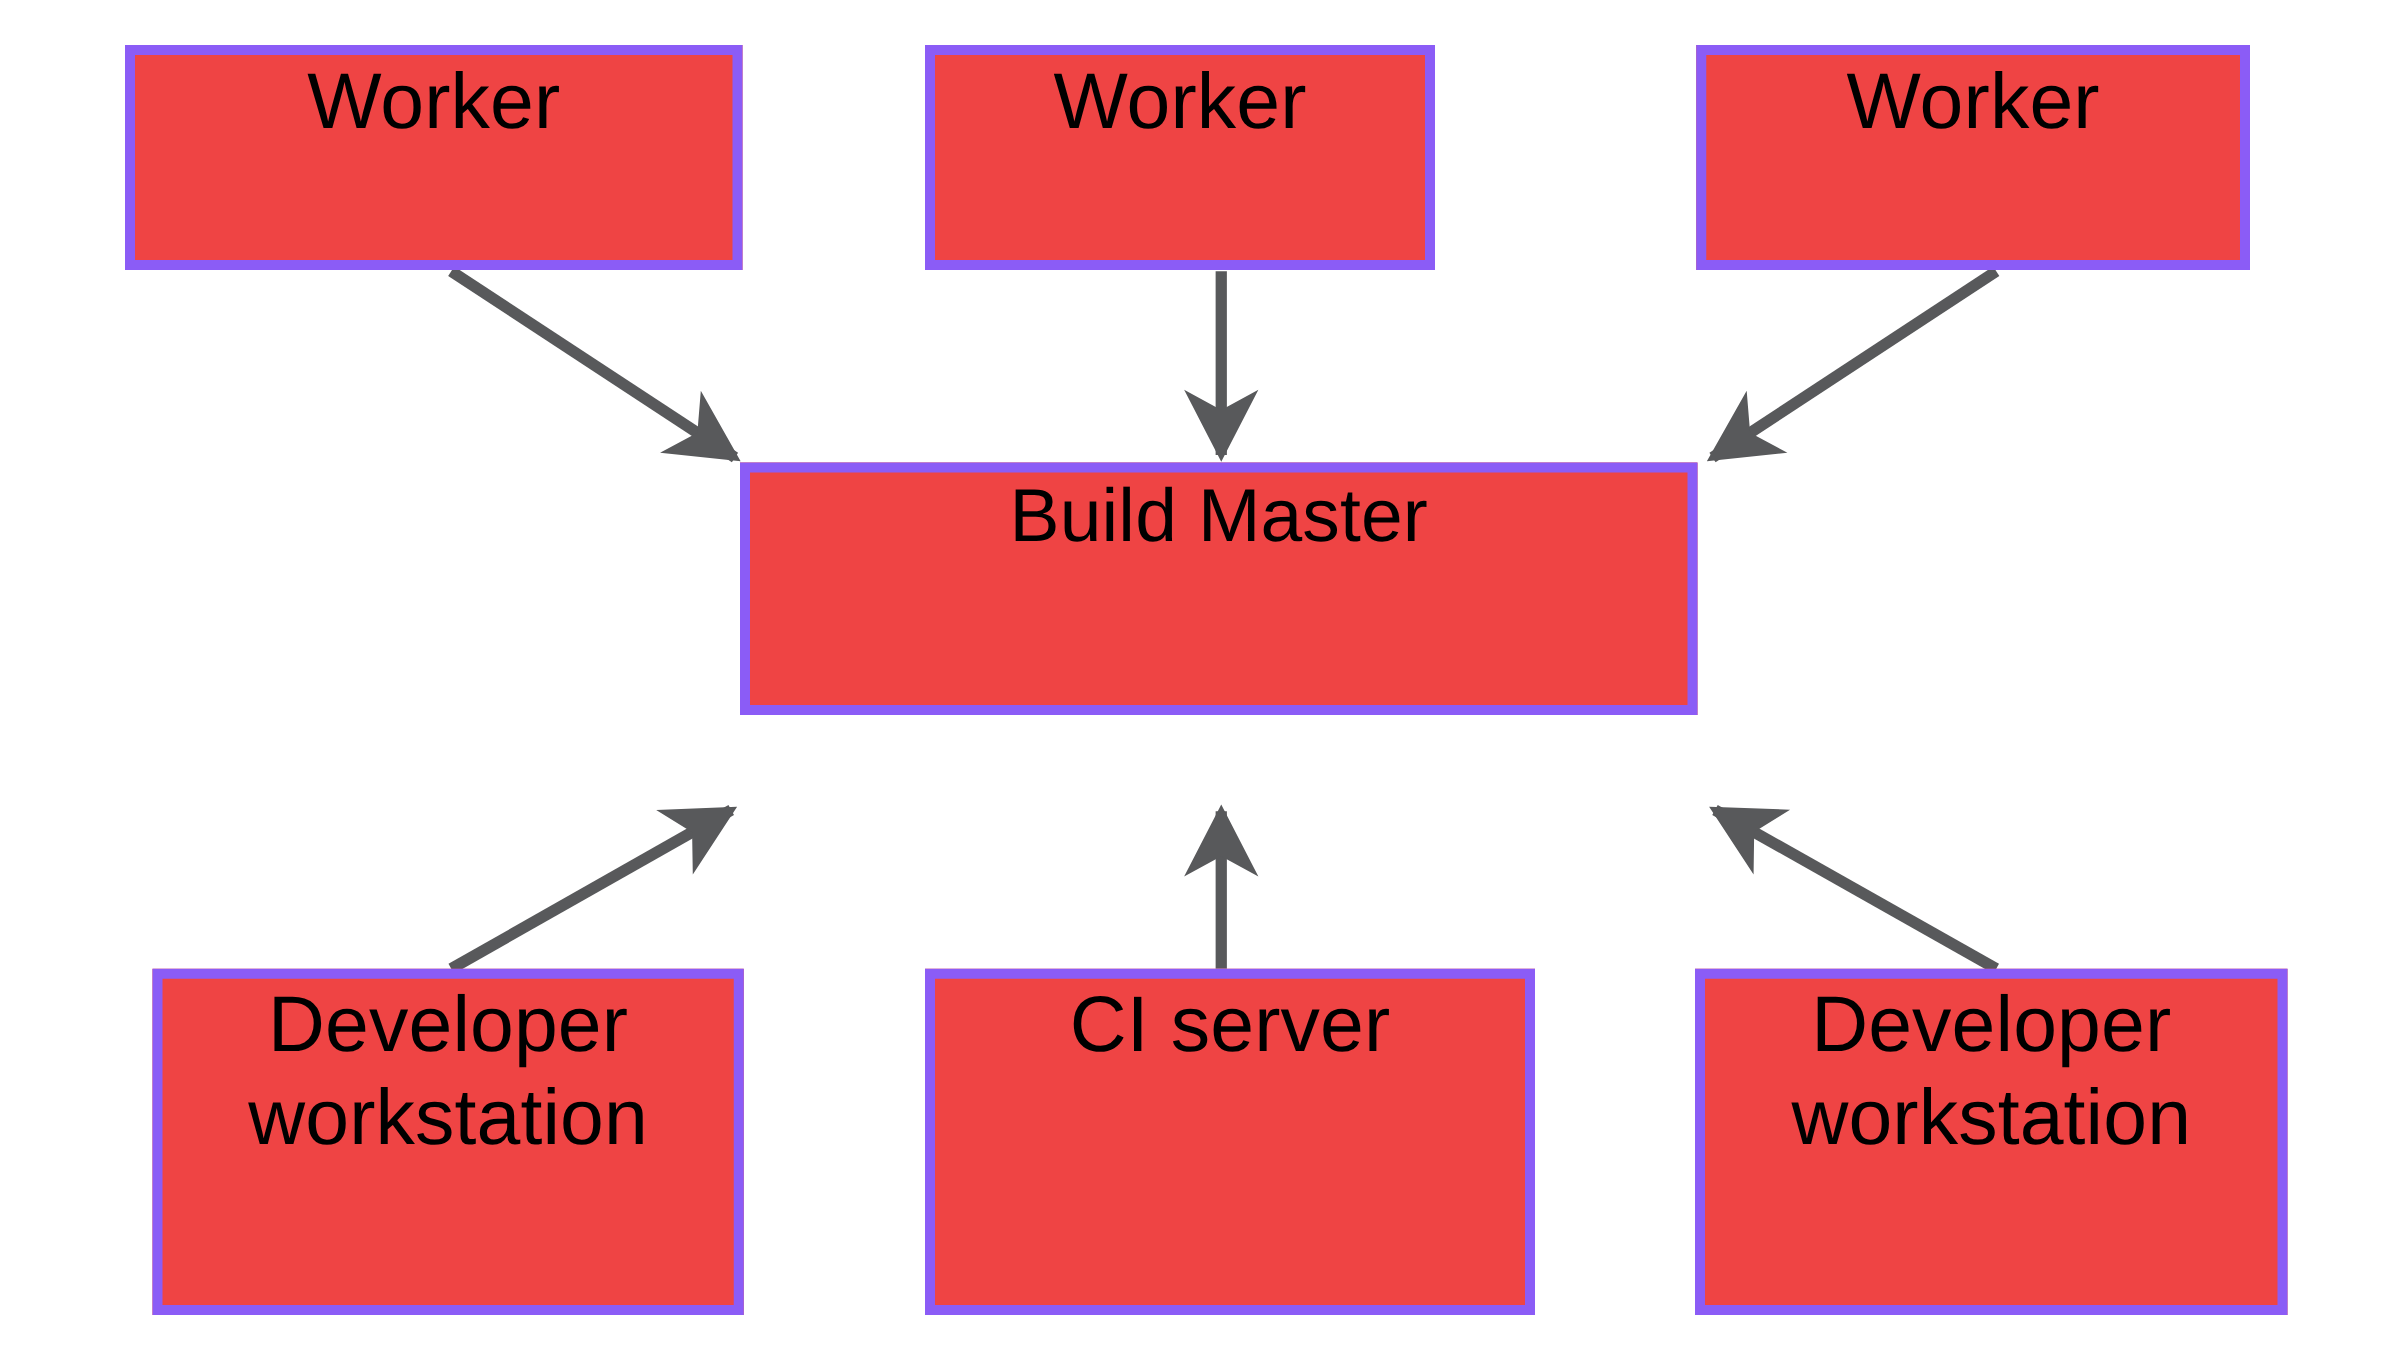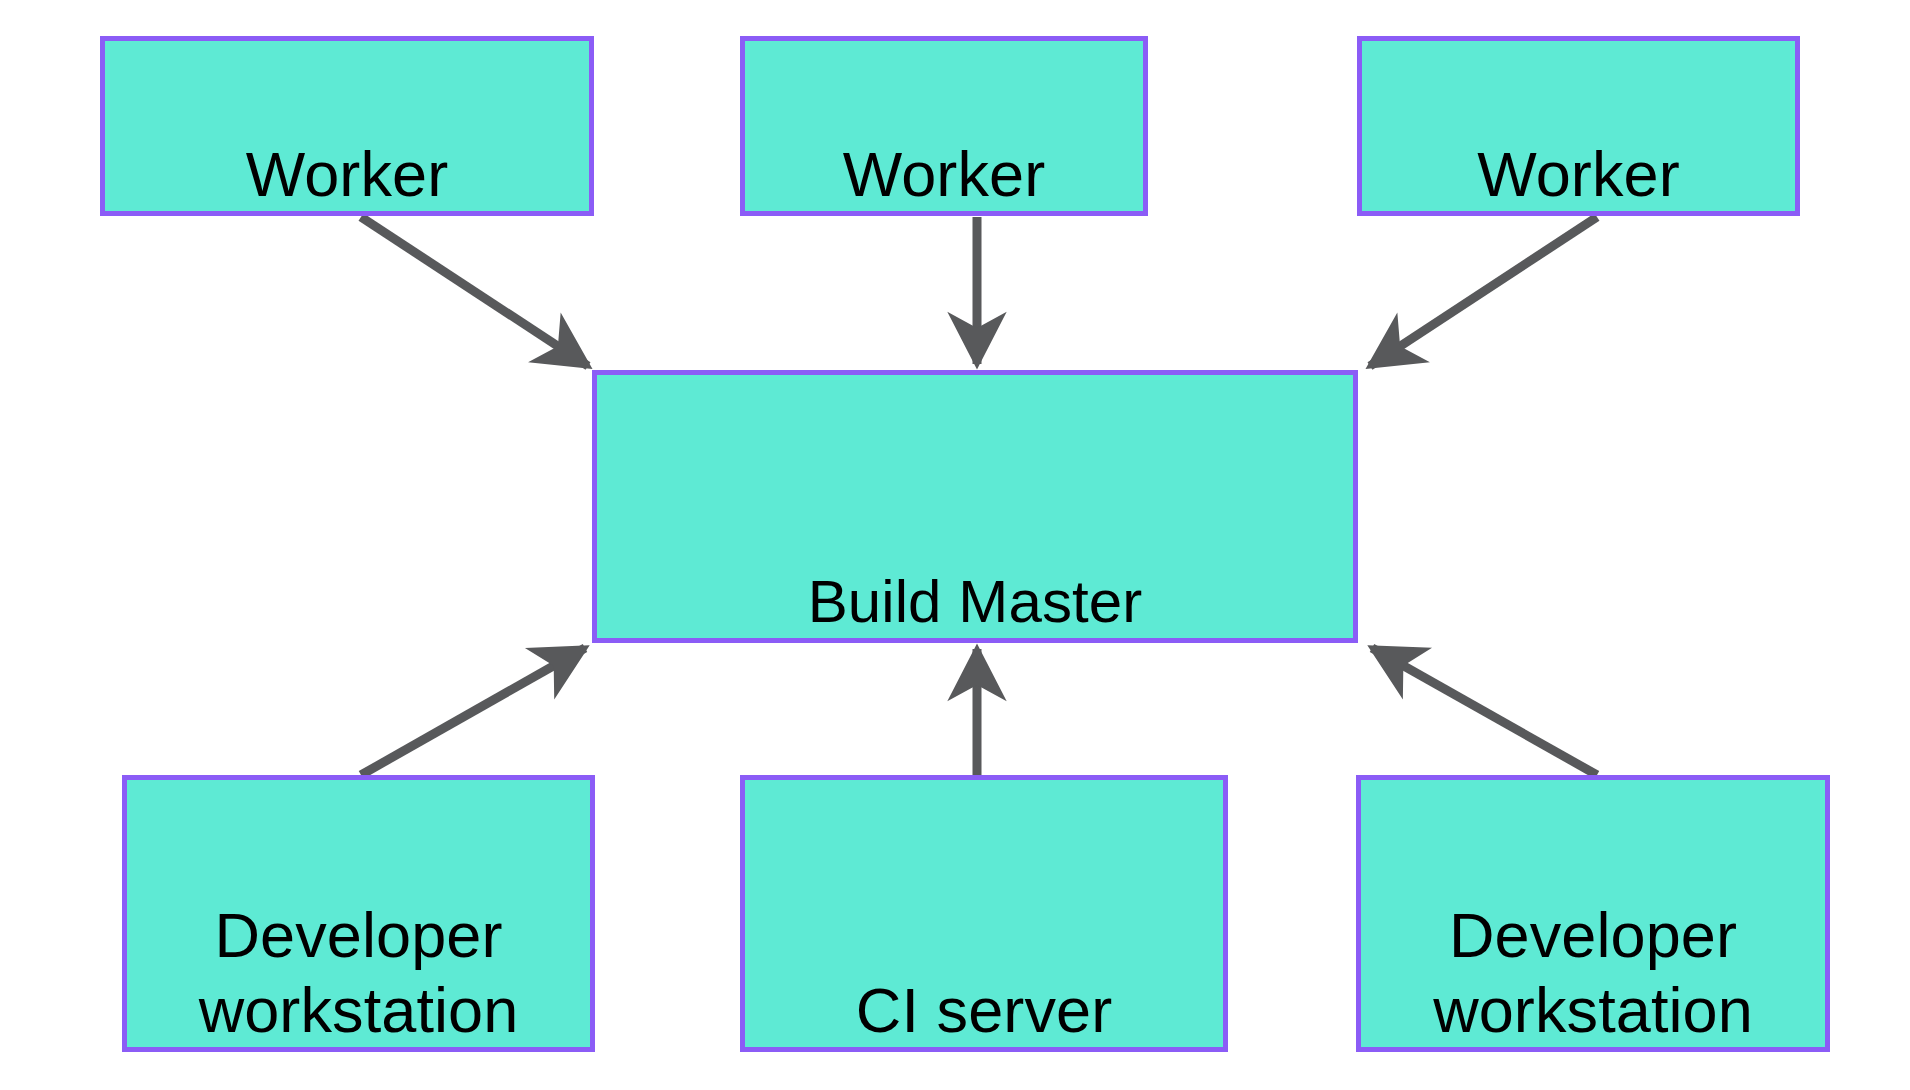--- a/index.html
+++ b/index.html
@@ -24,41 +24,41 @@
     left: 0;
     top: 0;
     width: 1910px;
     height: 1090px;
     pointer-events: none;
   }
   .node {
     position: absolute;
     box-sizing: border-box;
     display: flex;
-    align-items: flex-end;
+    align-items: flex-start;
     justify-content: center;
     text-align: center;
-    background: #5eead4;
-    border: 5px solid #8b5cf6;
+    background: #ef4444;
+    border: 8px solid #8b5cf6;
     color: #000000;
     line-height: 1.18;
     white-space: pre-line;
     z-index: 2;
   }
   .node-label {
     display: block;
     white-space: pre-line;
     font-weight: 400;
     letter-spacing: 0.1px;
   }
   
   #node-worker-1 { left: 100px;  top: 36px;  width: 494px; height: 180px; font-size: 63px; }
   #node-worker-2 { left: 740px;  top: 36px;  width: 408px; height: 180px; font-size: 63px; }
   #node-worker-3 { left: 1357px; top: 36px;  width: 443px; height: 180px; font-size: 63px; }
-  #node-build-master { left: 592px; top: 370px; width: 766px; height: 273px; font-size: 60px; }
+  #node-build-master { left: 592px; top: 370px; width: 766px; height: 202px; font-size: 60px; }
   #node-dev-ws-1 { left: 122px;  top: 775px; width: 473px; height: 277px; font-size: 63px; }
   #node-ci-server { left: 740px; top: 775px; width: 488px; height: 277px; font-size: 63px; }
   #node-dev-ws-2 { left: 1356px; top: 775px; width: 474px; height: 277px; font-size: 63px; }
 </style>
 </head>
 <body>
 
 <div id="canvas">
 
   <svg id="edge-layer" width="1910" height="1090" viewBox="0 0 1910 1090">

